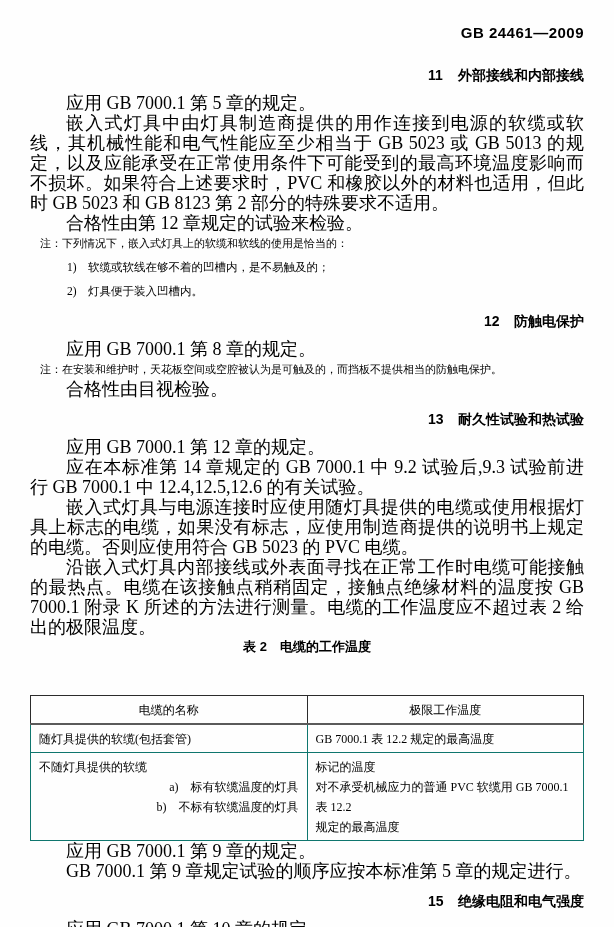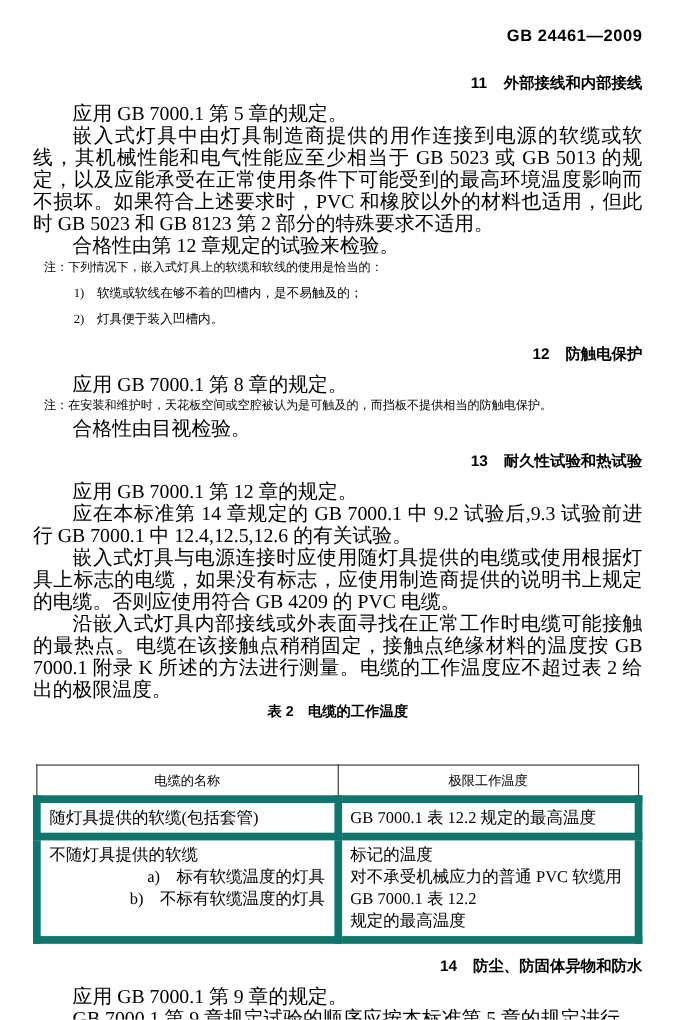--- a/index.html
+++ b/index.html
@@ -36,22 +36,22 @@
     text-align:center; font-family:"Liberation Sans","DejaVu Sans",sans-serif;
     font-weight:bold; font-size:13px; line-height:16px; margin:2px 0 20px 0;
   }
   table.cable { width:100%; border-collapse:collapse; table-layout:fixed;margin-top:40px; }
   table.cable th {
     border:1px solid #2b2b2b; border-bottom:2px solid #5a5a5a;
     font-weight:normal; font-size:12px; line-height:14px;
     height:23px; text-align:center; padding:2px 4px;
   }
   table.cable td {
-    border:7px solid #0f766e; vertical-align:top;
-    font-size:15px; line-height:20px; padding:4px 8px 3px 8px;
+    border:1px solid #0f766e; vertical-align:top;
+    font-size:12px; line-height:20px; padding:4px 8px 3px 8px;
   }
   .cl { line-height:20px; }
   .cl.ab { padding-left:14px;text-align:right; }
 </style>
 </head>
 <body>
 
 <div class="page">
 
   <div class="doc-number">GB 24461—2009</div>
@@ -79,21 +79,21 @@
     <p class="para">合格性由目视检验。</p>
   </section>
 
   <section>
     <div class="sec-h">
       <span class="num">13</span>
       <span class="ttl">耐久性试验和热试验</span>
     </div>
     <p class="para">应用 GB 7000.1 第 12 章的规定。</p>
     <p class="para">应在本标准第 14 章规定的 GB 7000.1 中 9.2 试验后,9.3 试验前进行 GB 7000.1 中 12.4,12.5,12.6 的有关试验。</p>
-    <p class="para">嵌入式灯具与电源连接时应使用随灯具提供的电缆或使用根据灯具上标志的电缆，如果没有标志，应使用制造商提供的说明书上规定的电缆。否则应使用符合 GB 4209 的 PVC 电缆。</p>
+    <p class="para">嵌入式灯具与电源连接时应使用随灯具提供的电缆或使用根据灯具上标志的电缆，如果没有标志，应使用制造商提供的说明书上规定的电缆。否则应使用符合 GB 5023 的 PVC 电缆。</p>
     <p class="para">沿嵌入式灯具内部接线或外表面寻找在正常工作时电缆可能接触的最热点。电缆在该接触点稍稍固定，接触点绝缘材料的温度按 GB 7000.1 附录 K 所述的方法进行测量。电缆的工作温度应不超过表 2 给出的极限温度。</p>
 
     <div class="tbl-caption">表 2　电缆的工作温度</div>
     <table class="cable">
       <thead>
         <tr>
           <th>电缆的名称</th>
           <th>极限工作温度</th>
         </tr>
       </thead>
@@ -112,25 +112,25 @@
             <div class="cl">标记的温度</div>
             <div class="cl">对不承受机械应力的普通 PVC 软缆用 GB 7000.1 表 12.2</div>
             <div class="cl">规定的最高温度</div>
           </td>
         </tr>
       </tbody>
     </table>
   </section>
 
   <section>
-    <div class="sec-h">
-      <span class="num">14</span>
-      <span class="ttl">防尘、防固体异物和防水</span>
-    </div>
     <p class="para">应用 GB 7000.1 第 9 章的规定。</p>
     <p class="para">GB 7000.1 第 9 章规定试验的顺序应按本标准第 5 章的规定进行。</p>
   </section>
 
   <section>
+    <div class="sec-h">
+      <span class="num">15</span>
+      <span class="ttl">绝缘电阻和电气强度</span>
+    </div>
     <p class="para">应用 GB 7000.1 第 10 章的规定。</p>
   </section>
 
 </div>
 
 </body></html>

